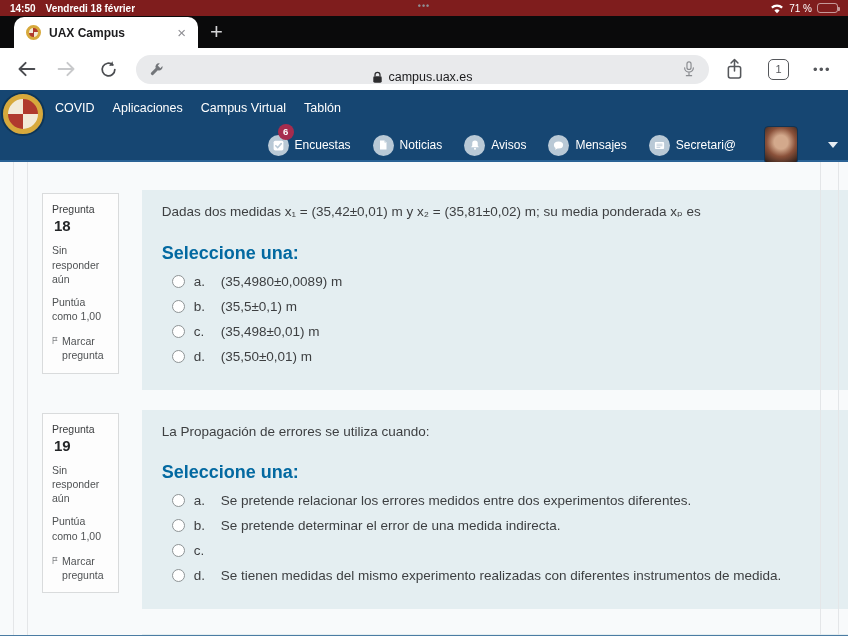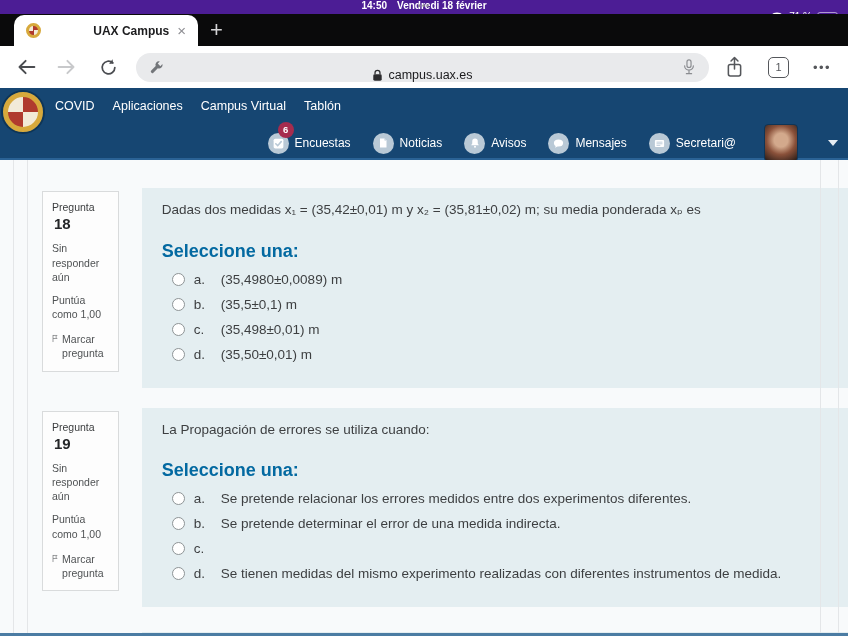--- a/index.html
+++ b/index.html
@@ -1,40 +1,40 @@
 <!DOCTYPE html>
 <html><head>
 <meta charset="utf-8">
 <style>
   * { margin:0; padding:0; box-sizing:border-box; }
   html,body { width:848px; height:636px; overflow:hidden; background:#fff;
     font-family:"Liberation Sans","DejaVu Sans",sans-serif; }
   .screen { position:relative; width:848px; height:636px; }
 
   
-  .status-bar { position:relative; height:14px; background:#4c1d95; color:#fff;
-    display:flex; align-items:center; font-size:10px; font-weight:700; padding:0 10px;flex-direction:column; }
+  .status-bar { position:relative; height:14px; background:#7f1d1d; color:#fff;
+    display:flex; align-items:center; font-size:10px; font-weight:700; padding:8px 10px; }
   .sb-left { display:flex; gap:10px; }
   .sb-dots { position:absolute; left:50%; transform:translateX(-50%); color:#8e8e93;
     font-size:9px; letter-spacing:1px; top:1px; }
   .sb-right { margin-left:auto; display:flex; align-items:center; gap:5px; }
   .battery { width:21px; height:10px; border:1px solid rgba(255,255,255,.55); border-radius:3px;
     position:relative; padding:1px; }
   .battery-fill { height:100%; width:70%; background:#fff; border-radius:1.5px; }
   .battery-tip { position:absolute; right:-3px; top:3px; width:2px; height:4px;
     background:rgba(255,255,255,.55); border-radius:0 1px 1px 0; }
 
   
   .tab-bar { position:relative; height:32px; background:#0a0a0b; }
   .tab { position:absolute; left:14px; bottom:0; width:184px; height:31px; background:#fff;
     border-radius:10px 10px 0 0; display:flex; align-items:center; padding:0 12px; gap:8px; }
   .favicon { width:15px; height:15px; border-radius:50%; flex:0 0 auto;
     background:conic-gradient(#b03a2e 0 90deg,#f2ead8 90deg 180deg,#b03a2e 180deg 270deg,#f2ead8 270deg 360deg);
     border:3px solid #d7a93c; }
-  .tab-title { font-size:12px; font-weight:700; color:#1c1c1e; flex:1;text-align:right; }
+  .tab-title { font-size:12px; font-weight:700; color:#1c1c1e; flex:1; }
   .tab-close { color:#8e8e93; font-size:15px; line-height:1; }
   .new-tab { position:absolute; left:210px; top:3px; color:#d4d4d6; font-size:22px; font-weight:300; }
 
   
   .toolbar { position:relative; height:42px; background:#ffffff; display:flex; align-items:center; }
   .nav-btn { width:24px; height:24px; display:flex; align-items:center; justify-content:center; }
   .btn-back { margin-left:14px; } .btn-fwd { margin-left:16px; } .btn-reload { margin-left:18px; }
   .url-field { position:relative; margin-left:16px; width:573px; height:29px; background:#e9eaec;
     border-radius:15px; display:flex; align-items:flex-end; justify-content:center; gap:5px; }
   .url-text { font-size:12.5px; color:#1b1b1d; }

